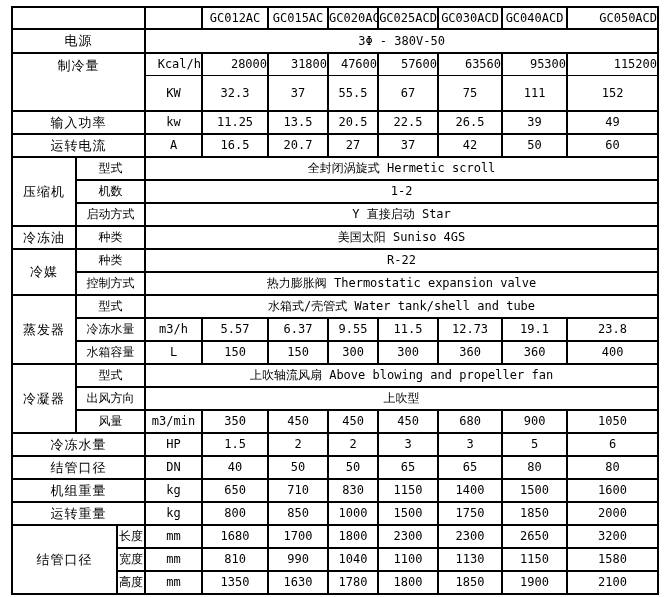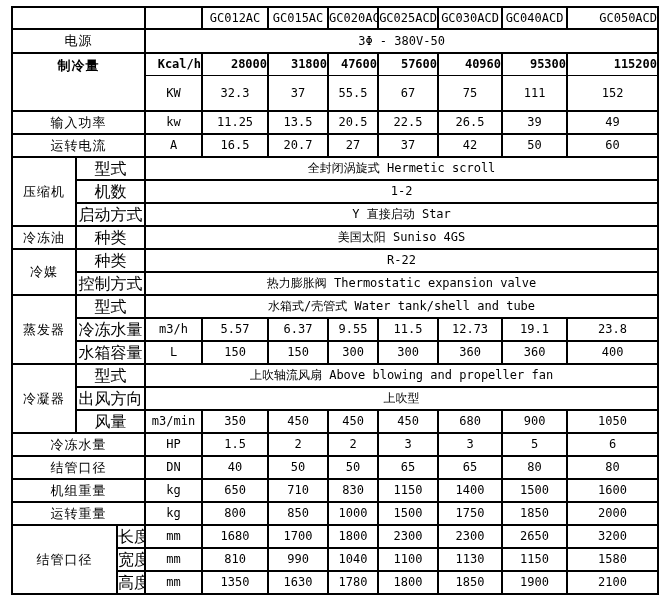--- a/index.html
+++ b/index.html
@@ -16,24 +16,24 @@
   }
   td{
     border:2px solid #000;
     text-align:center;vertical-align:middle;
     padding:0;font-size:12px;line-height:1.2;
     overflow:hidden;white-space:nowrap;
   }
   tr{height:23px;}
   tr.h-head{height:22px;}
   tr.h-pow{height:24px;}
-  tr.h-kcal{height:22px;font-weight:bold;}
+  tr.h-kcal{height:22px;}
   tr.h-kw{height:36px;}
   td.cjk{font-size:13px;letter-spacing:1px;}
-  td.sub{font-size:16px;letter-spacing:0;}
+  td.sub{font-size:12px;letter-spacing:0;}
   td.thinb{border-bottom-width:1px;text-align:right;}
   td.thint{border-top-width:1px;}
   td.grp-top{vertical-align:top;padding-top:4px;}
   td.left-align{text-align:right;padding-left:1px;}
 </style>
 </head>
 <body>
 
 <table class="spec">
   <colgroup>
@@ -68,21 +68,21 @@
     <td colspan="8">3Φ - 380V-50</td>
   </tr>
 
   <tr class="h-kcal">
     <td colspan="3" rowspan="2" class="cjk grp-top">制冷量</td>
     <td class="thinb">Kcal/h</td>
     <td class="thinb">28000</td>
     <td class="thinb">31800</td>
     <td class="thinb">47600</td>
     <td class="thinb">57600</td>
-    <td class="thinb">40960</td>
+    <td class="thinb">63560</td>
     <td class="thinb">95300</td>
     <td class="thinb">115200</td>
   </tr>
 
   <tr class="h-kw">
     <td class="thint">KW</td>
     <td class="thint">32.3</td>
     <td class="thint">37</td>
     <td class="thint">55.5</td>
     <td class="thint">67</td>

